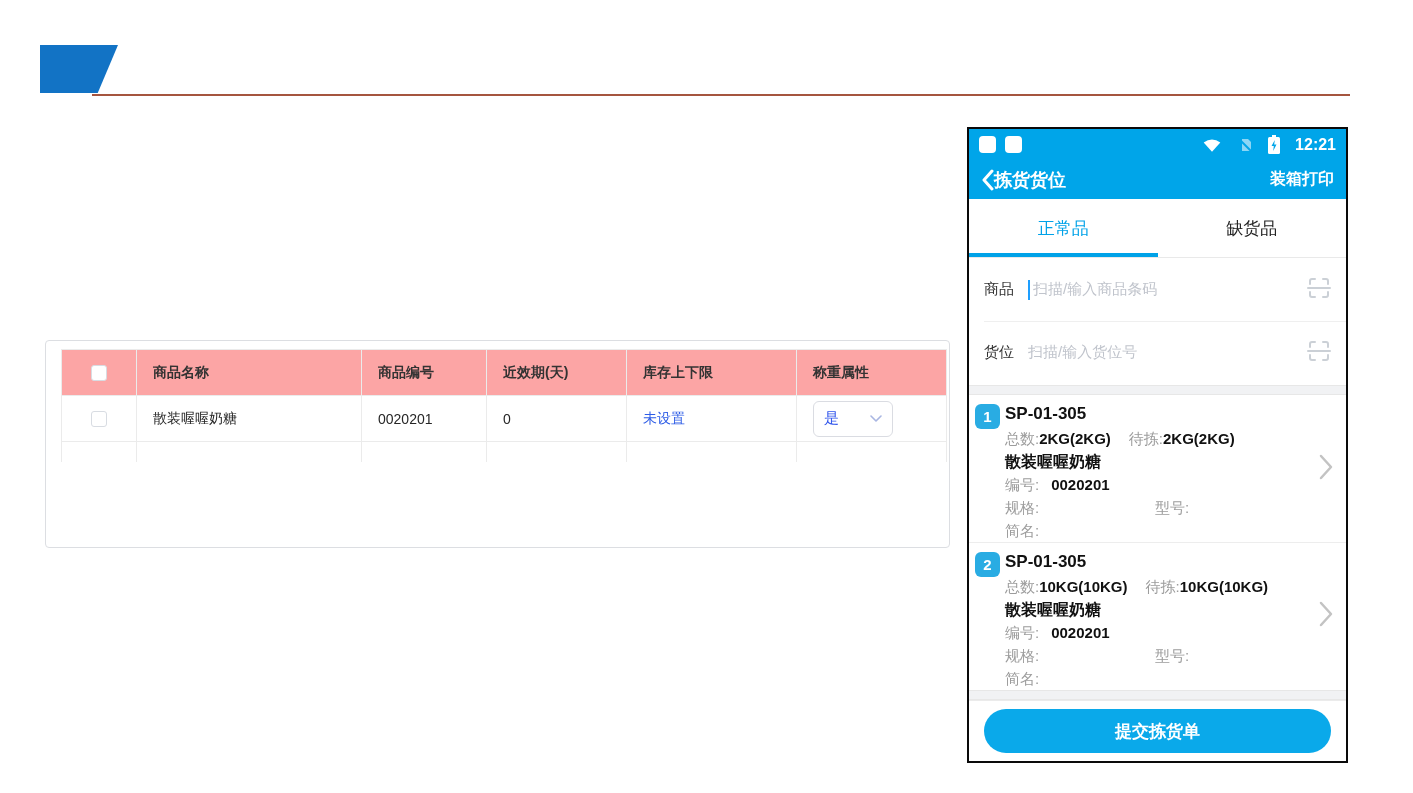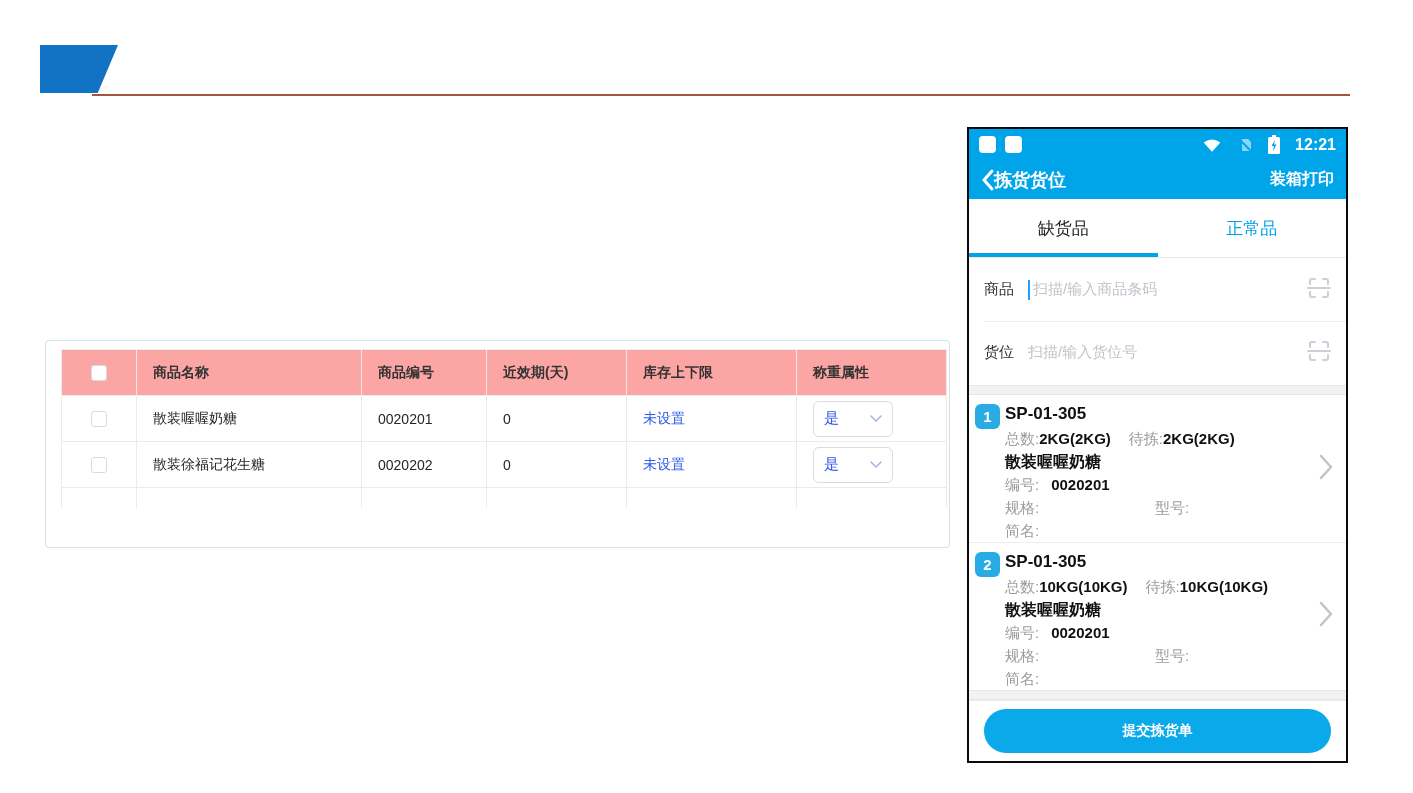--- a/index.html
+++ b/index.html
@@ -74,21 +74,21 @@
   .dline b { color:#111; font-weight:700; }
   .dline .g2 { margin-left:18px; }
   .dline .code-val { margin-left:12px; }
   .dline .spec { display:inline-block; width:150px; }
   .prod-name { font-size:16px; font-weight:700; color:#111; line-height:23px; }
   .chev { position:absolute; right:12px; top:50%; transform:translateY(-50%); }
 
   .footer { flex:0 0 auto; height:61px; background:#fff; border-top:1px solid #EBEBEB;
     display:flex; align-items:center; justify-content:center; }
   .submit-btn { width:347px; height:44px; border:none; border-radius:22px; background:#0AA9EA;
-    color:#fff; font-size:14px; font-weight:700; font-family:inherit; }
+    color:#fff; font-size:17px; font-weight:700; font-family:inherit; }
 </style>
 </head>
 <body>
 
 <div class="page">
 
   <div class="accent-shape"></div>
   <div class="title-rule"></div>
 
 
@@ -119,33 +119,20 @@
           <td>0020201</td>
           <td>0</td>
           <td><span class="link">未设置</span></td>
           <td><span class="select-box">
                 <span class="sel-val">是</span>
                 <svg width="12" height="8" viewBox="0 0 12 8">
                   <polyline points="1,1 6,6 11,1" fill="none" stroke="#A9B6E2" stroke-width="1.6" stroke-linecap="round" stroke-linejoin="round"></polyline>
                 </svg>
               </span></td>
         </tr>
-        <tr>
-          <td class="chk-cell"><span class="checkbox"></span></td>
-          <td>散装徐福记花生糖</td>
-          <td>0020202</td>
-          <td>0</td>
-          <td><span class="link">未设置</span></td>
-          <td><span class="select-box">
-                <span class="sel-val">是</span>
-                <svg width="12" height="8" viewBox="0 0 12 8">
-                  <polyline points="1,1 6,6 11,1" fill="none" stroke="#A9B6E2" stroke-width="1.6" stroke-linecap="round" stroke-linejoin="round"></polyline>
-                </svg>
-              </span></td>
-        </tr>
         <tr class="stub">
           <td></td>
             <td></td>
             <td></td>
             <td></td>
             <td></td>
             <td></td>
         </tr>
       </tbody>
     </table>
@@ -175,22 +162,22 @@
 
     <div class="nav-bar">
       <svg width="13" height="22" viewBox="0 0 13 22">
           <polyline points="11,2 3,11 11,20" fill="none" stroke="#ffffff" stroke-width="3" stroke-linecap="round" stroke-linejoin="round"></polyline>
         </svg>
       <span class="nav-title">拣货货位</span>
       <span class="nav-action">装箱打印</span>
     </div>
 
     <div class="tab-bar">
+      <div class="tab active">正常品</div>
       <div class="tab">缺货品</div>
-      <div class="tab active">正常品</div>
       <div class="tab-indicator"></div>
     </div>
 
     <div class="search-section">
       <div class="search-row">
         <span class="search-label">商品</span>
         <span class="caret"></span>
         <span class="placeholder">扫描/输入商品条码</span>
         <span class="scan">
           <svg width="24" height="24" viewBox="0 0 24 24" fill="none" stroke="#CBD0D6" stroke-width="2" stroke-linecap="round">

